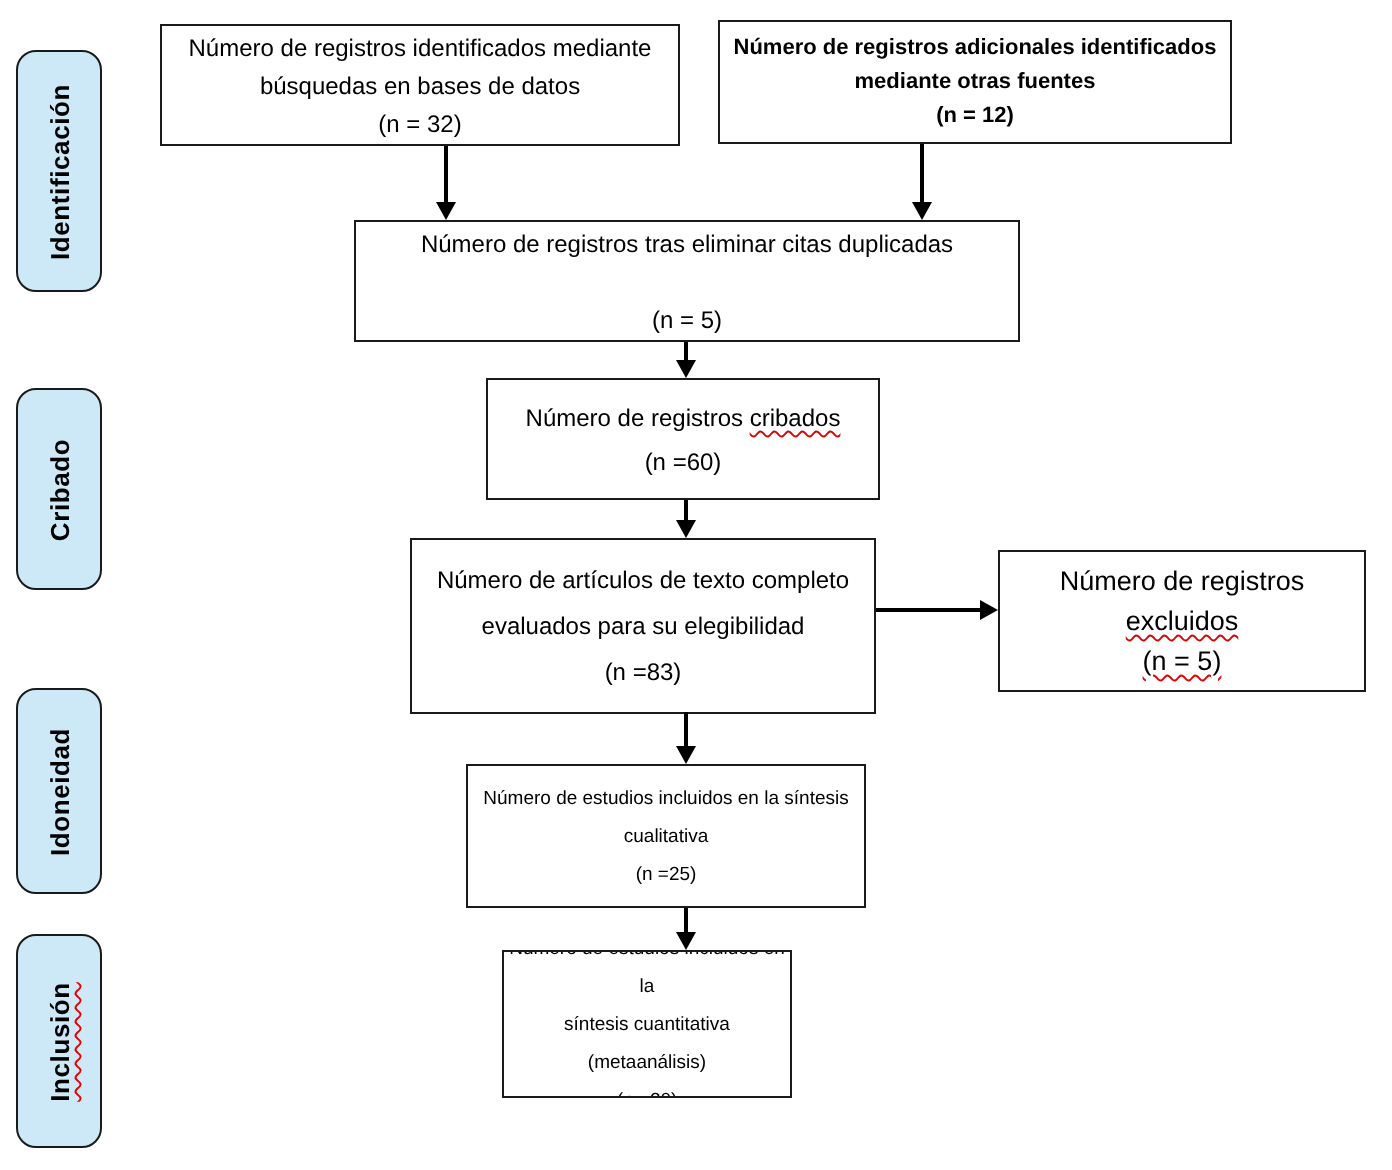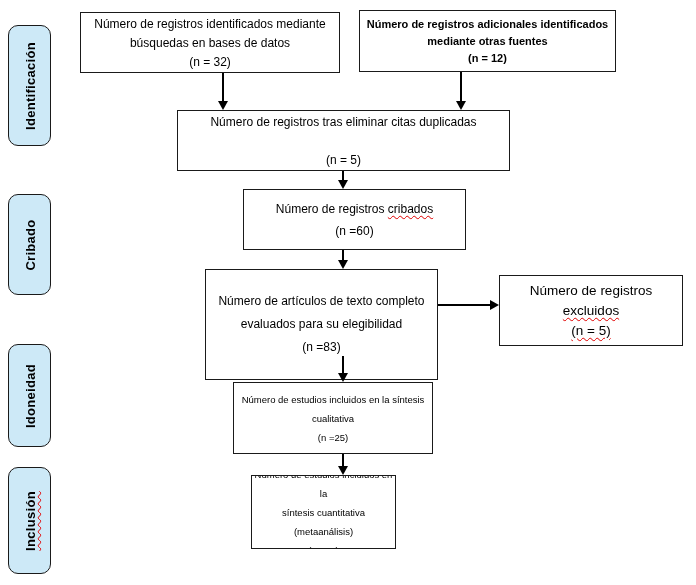--- a/index.html
+++ b/index.html
@@ -48,22 +48,22 @@
     flex-direction: column;
     justify-content: center;
     align-items: center;
     text-align: center;
     overflow: hidden;
   }
   .box div { width: 100%; }
   .b1 { left: 80px;  top: 12px;  width: 260px; height: 61px; font-size: 12px; line-height: 19px; justify-content: flex-end; padding-top: 4px; }
   .b2 { left: 359px; top: 10px;  width: 257px; height: 62px; font-size: 11px; line-height: 17px; font-weight: bold; }
   .b3 { left: 177px; top: 110px; width: 333px; height: 61px; font-size: 12px; line-height: 22px; gap: 16px; }
-  .b4 { left: 243px; top: 189px; width: 223px; height: 61px; font-size: 12px; line-height: 22px; }
-  .b5 { left: 205px; top: 269px; width: 233px; height: 111px; font-size: 12px; line-height: 23px; }
+  .b4 { left: 243px; top: 189px; width: 197px; height: 61px; font-size: 12px; line-height: 22px; }
+  .b5 { left: 205px; top: 269px; width: 233px; height: 88px; font-size: 12px; line-height: 23px; }
   .b6 { left: 499px; top: 275px; width: 184px; height: 71px; font-size: 13.5px; line-height: 20px; }
   .b7 { left: 233px; top: 382px; width: 200px; height: 72px; font-size: 9.5px; line-height: 19px; }
   .b8 { left: 251px; top: 475px; width: 145px; height: 74px; font-size: 9.5px; line-height: 19px; }
 
   
   .sq {
     text-decoration: underline;
     text-decoration-style: wavy;
     text-decoration-color: #e00000;
     text-decoration-thickness: 1px;

